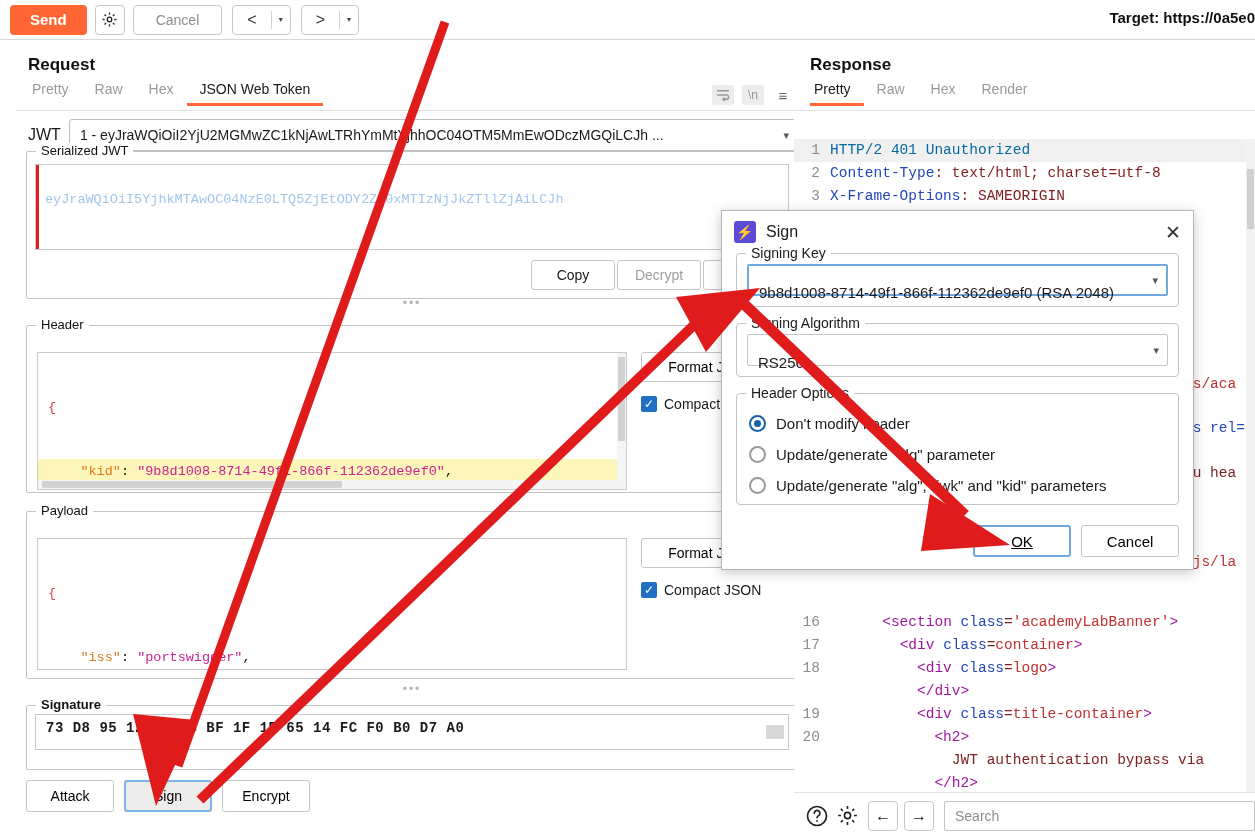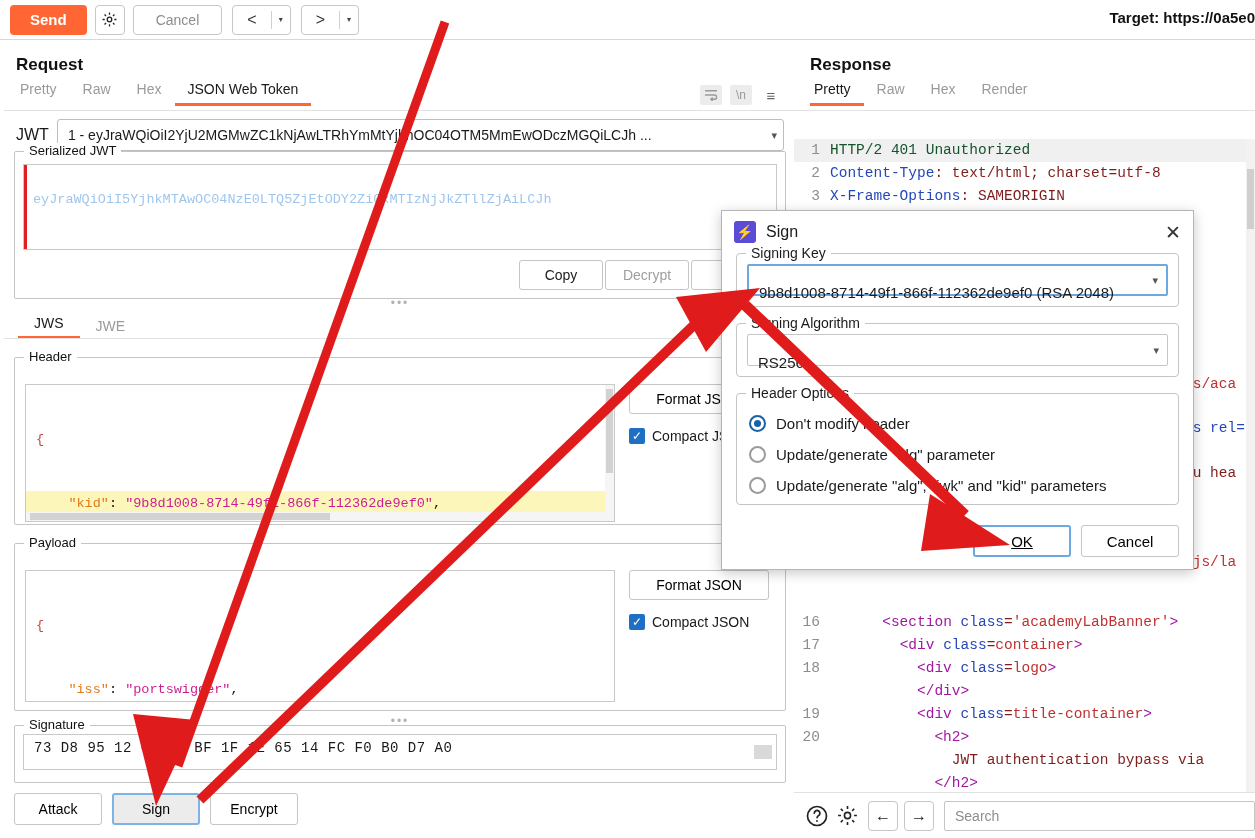--- a/index.html
+++ b/index.html
@@ -41,21 +41,21 @@
   }
   .btn-split .main { padding: 0 14px; display: flex; align-items: center; font-size: 16px; color: #333; }
   .btn-split .sep { width: 1px; background: #d0d0d0; margin: 5px 0; }
   .btn-split .arr { padding: 0 7px; display: flex; align-items: center; font-size: 8px; color: #444; }
   .target-label {
     position: absolute; right: 0px; top: 9px; font-weight: bold; font-size: 15px;
     white-space: nowrap; color: #111;
   }
 
   
-  .panel-left { position: absolute; left: 4px; top: 41px; width: 793px; height: 797px; background:#fff;
+  .panel-left { position: absolute; left: 16px; top: 41px; width: 793px; height: 797px; background:#fff;
                 border-right: 1px solid #cfcfcf; }
   .panel-right { position: absolute; left: 794px; top: 41px; width: 461px; height: 797px; background:#fff; }
 
   .panel-title { font-size: 17px; font-weight: bold; padding: 14px 0 6px 12px; color: #111; }
   .panel-right .panel-title { padding-left: 16px; }
 
   .tabs { display: flex; align-items: flex-start; padding-left: 12px; height: 30px; position: relative; }
   .panel-right .tabs { padding-left: 16px; }
   .tab { font-size: 14px; color: #9a9a9a; padding: 0 13px 6px 13px; cursor: pointer; }
   .tab:first-child { padding-left: 4px; }
@@ -153,21 +153,21 @@
     font-size: 14px; cursor: pointer;
   }
   .bbtn.focused { background: #ececec; border: 2px solid #7fb3e8; }
 
   
   .resp-body { position: absolute; left: 0; top: 98px; right: 0; bottom: 46px; overflow: hidden; }
   .resp-line { display: flex; font-family: "Liberation Mono", monospace; font-size: 14.5px; line-height: 23px; }
   .resp-line.shade { background: #f0f0f0; }
   .ln { width: 36px; text-align: right; padding-right: 10px; color: #8d8d8d; flex: none; }
   .lc { white-space: pre; }
-  .r-kw { color: #14532d; }
+  .r-kw { color: #0369a1; }
   .r-hdr { color: #2347b8; }
   .r-tag { color: #a018a0; }
   .r-attr { color: #2347b8; }
   .r-val { color: #c03030; }
   .r-txt { color: #7f1d1d; }
   .resp-scrollbar { position:absolute; right:0; top:98px; width:9px; bottom:46px; background:#f2f2f2; }
   .resp-scrollbar i { position:absolute; left:1px; top:30px; width:7px; height:60px; background:#cfcfcf; display:block; }
 
   .statusbar {
     position: absolute; left: 0; right: 0; bottom: 0; height: 46px; background: #fff;
@@ -288,25 +288,20 @@
       </div>
       <div class="btnrow">
         <button class="sbtn">Copy</button>
         <button class="sbtn disabled">Decrypt</button>
         <button class="sbtn"></button>
       </div>
     </div>
 
     <div class="dots-handle">•••</div>
 
-    <div class="sub-tabs">
-      <div class="sub-tab active">JWS</div>
-      <div class="sub-tab">JWE</div>
-      <div class="tabs-underline"></div>
-    </div>
 
     <div class="group" style="margin-top:18px; height:168px;">
       <div class="legend">Header</div>
       <div class="hdr-area" style="padding: 12px 10px 0 10px;">
         <div class="code-box">
           <div class="code-lines ta-mono">
             <div class="cl"><span class="k-brace">{</span></div>
             <div class="cl hl">&nbsp;&nbsp;&nbsp;&nbsp;<span class="k-key">"kid"</span><span class="k-punct">: </span><span class="k-str">"9b8d1008-8714-49f1-866f-112362de9ef0"</span><span class="k-punct">,</span></div>
             
             
@@ -346,21 +341,21 @@
           <div class="chk-row">
             <span class="chk">✓</span>
             <span>Compact JSON</span>
           </div>
         </div>
       </div>
     </div>
 
     <div class="dots-handle" style="margin-top:6px;">•••</div>
 
-    <div class="group" style="height:58px;">
+    <div class="group" style="margin-top:12px; height:65px;font-weight:bold;">
       <div class="legend">Signature</div>
       <div class="sig-box" style="margin-top:8px;height:36px;">
         <div class="sig-text" style="padding-top:5px;">73 D8 95 12 02 8C BF 1F 1E 65 14 FC F0 B0 D7 A0</div>
         <span class="thumb"></span>
       </div>
     </div>
 
     <div class="bot-btns">
       <button class="bbtn">Attack</button>
       <button class="bbtn focused">Sign</button>

